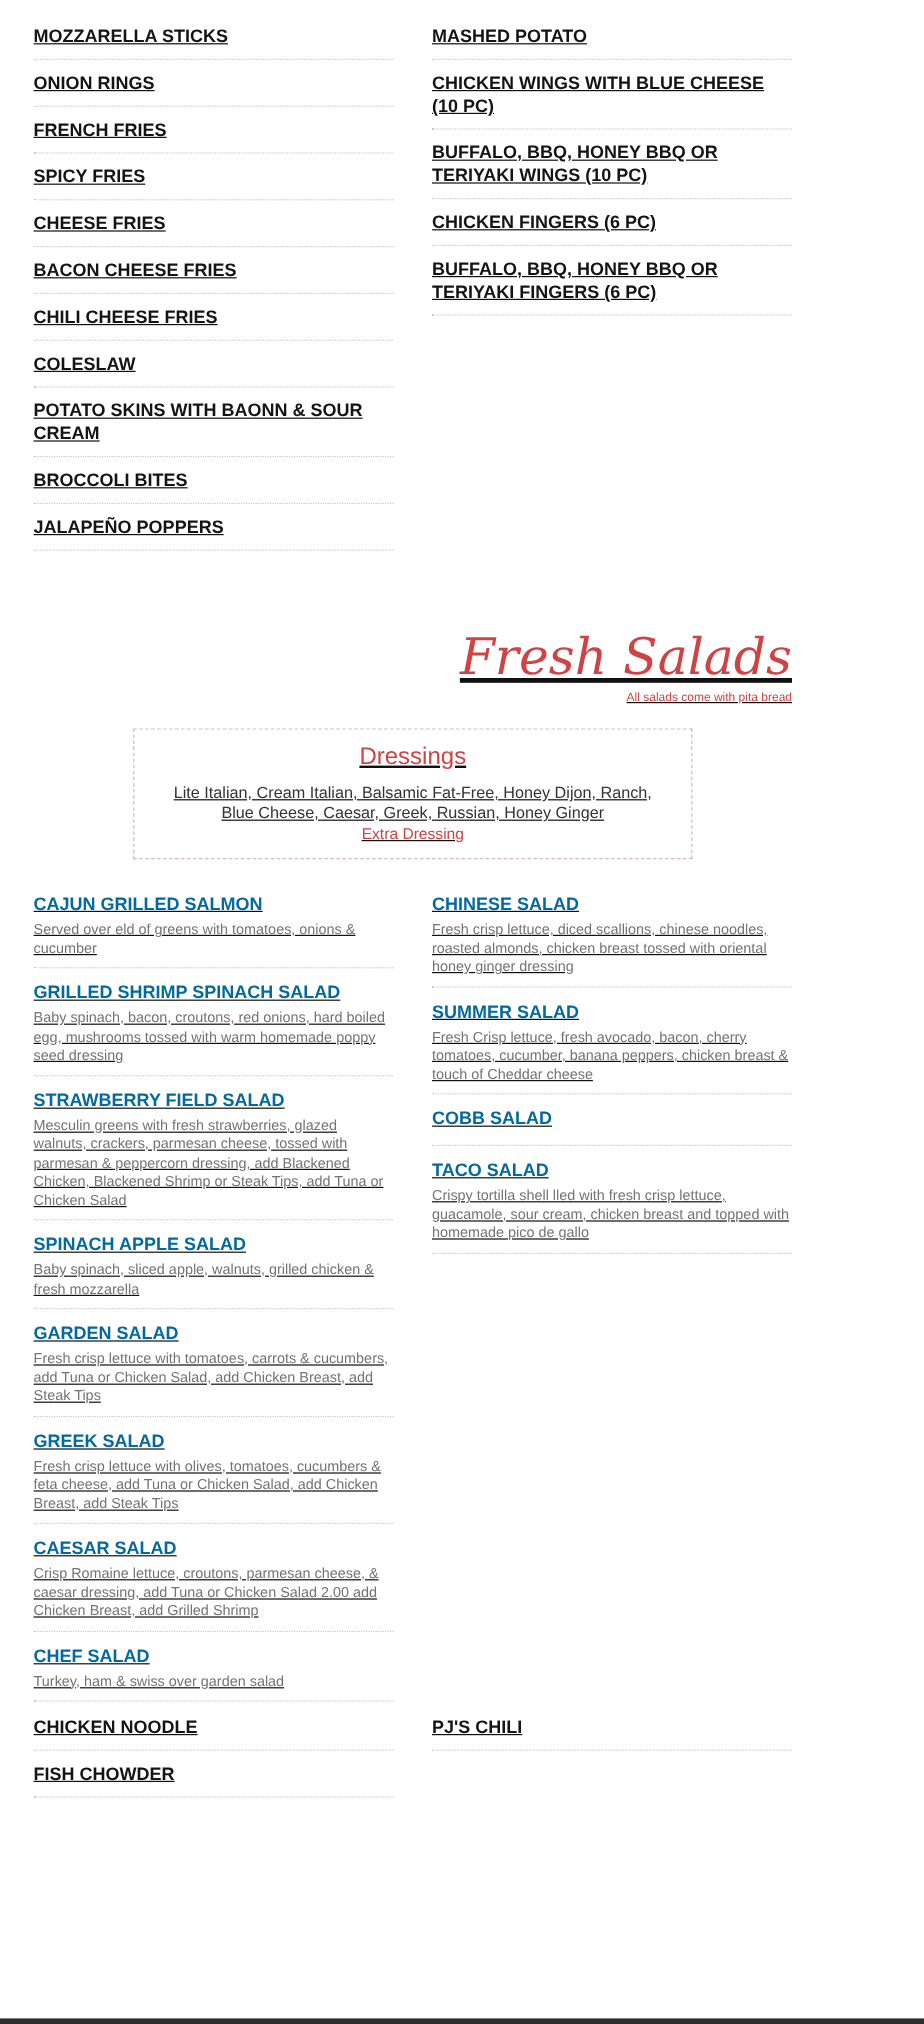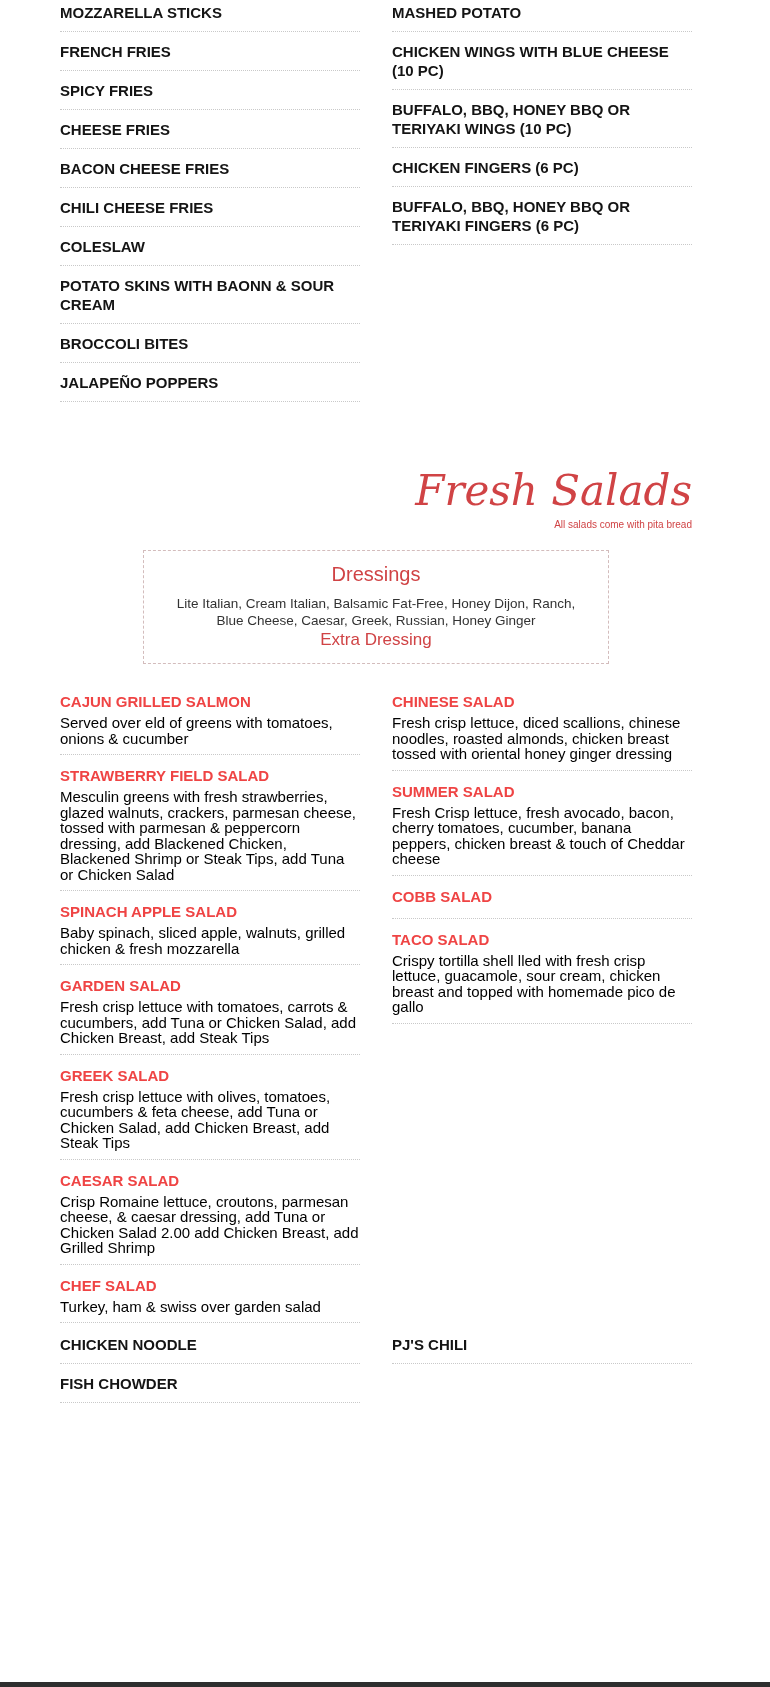--- a/index.html
+++ b/index.html
@@ -1,53 +1,53 @@
 <!DOCTYPE html>
 <html style="--accent: #d04345; --footer: #2e2e2e;"><head>
 <meta charset="utf-8">
 <style>
   * { margin:0; padding:0; box-sizing:border-box; }
   html,body { background:#ffffff; }
   body {
     width:770px; height:1687px; position:relative; overflow:hidden;
     font-family:"Liberation Sans", sans-serif; color:#111;
   }
-  .container { width:632px; margin-left:60px; padding-top:2px; }
+  .container { width:632px; margin-left:28px; padding-top:20px;text-decoration:underline; }
   .cols { display:flex; gap:32px; }
   .col { width:300px; }
 
   
   .simple-item {
     font-weight:bold; font-size:15px; line-height:19px; color:#141414;
     padding:1px 0 9px; border-bottom:1px dotted #c9c9c9; margin-bottom:9px;
   }
 
   
   .salad-item {
     padding-bottom:8px; border-bottom:1px dotted #c9c9c9; margin-bottom:11px;
   }
-  .salad-item h4 { font-size:15px; line-height:19px; color:#ef4444; margin-bottom:4px; font-weight:bold; }
-  .salad-item p { font-size:15px; line-height:15.5px; color:#000000; }
+  .salad-item h4 { font-size:15px; line-height:19px; color:#0369a1; margin-bottom:4px; font-weight:bold; }
+  .salad-item p { font-size:12px; line-height:15.5px; color:#737373; }
 
   
   .section-head { text-align:right; margin-top:56px; }
   .script-heading {
     font-family:"DejaVu Serif", serif; font-style:italic; font-weight:normal;
     font-size:42px; line-height:48px; color:var(--accent, #d04345);
   }
   .subtitle { font-size:10px; color:var(--accent, #d04345); margin-top:4px; }
 
   
   .dressings {
     width:466px; margin:20px auto 28px; border:1px dashed #d3bcbc;
     padding:12px 24px 13px; text-align:center;
   }
   .dressings h3 { color:var(--accent, #d04345); font-size:20px; font-weight:normal; margin-bottom:9px; }
   .dressings .list { font-size:13.5px; line-height:17px; color:#333; }
-  .dressings .extra { font-size:17px; color:var(--accent, #d04345); margin-top:1px; }
+  .dressings .extra { font-size:13px; color:var(--accent, #d04345); margin-top:1px; }
 
   .salads-cols { margin-top:26px; }
   .soups-head { margin-top:62px; margin-bottom:26px; }
 
   .footer-bar {
     position:absolute; left:0; bottom:0; width:770px; height:5px;
     background:var(--footer, #2e2e2e);
   }
 </style>
 </head>
@@ -55,20 +55,23 @@
 
 <div class="container">
 
   <section class="cols">
     <div class="col">
 
         <div class="simple-item">
           <span>MOZZARELLA STICKS</span>
         </div>
 
+        <div class="simple-item">
+          <span>ONION RINGS</span>
+        </div>
 
         <div class="simple-item">
           <span>FRENCH FRIES</span>
         </div>
 
         <div class="simple-item">
           <span>SPICY FRIES</span>
         </div>
 
         <div class="simple-item">
@@ -135,20 +138,24 @@
   </div>
 
   <section class="cols salads-cols">
     <div class="col">
 
         <div class="salad-item">
           <h4>CAJUN GRILLED SALMON</h4>
           <p>Served over eld of greens with tomatoes, onions &amp; cucumber</p>
         </div>
 
+        <div class="salad-item">
+          <h4>GRILLED SHRIMP SPINACH SALAD</h4>
+          <p>Baby spinach, bacon, croutons, red onions, hard boiled egg, mushrooms tossed with warm homemade poppy seed dressing</p>
+        </div>
 
         <div class="salad-item">
           <h4>STRAWBERRY FIELD SALAD</h4>
           <p>Mesculin greens with fresh strawberries, glazed walnuts, crackers, parmesan cheese, tossed with parmesan &amp; peppercorn dressing, add Blackened Chicken, Blackened Shrimp or Steak Tips, add Tuna or Chicken Salad</p>
         </div>
 
         <div class="salad-item">
           <h4>SPINACH APPLE SALAD</h4>
           <p>Baby spinach, sliced apple, walnuts, grilled chicken &amp; fresh mozzarella</p>
         </div>

